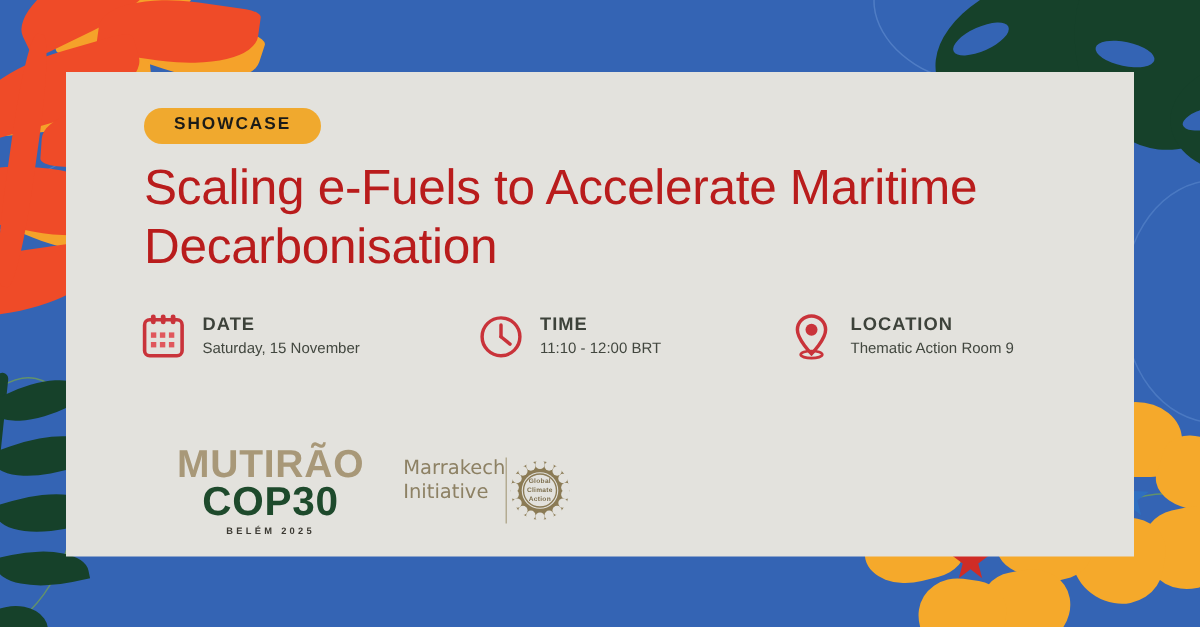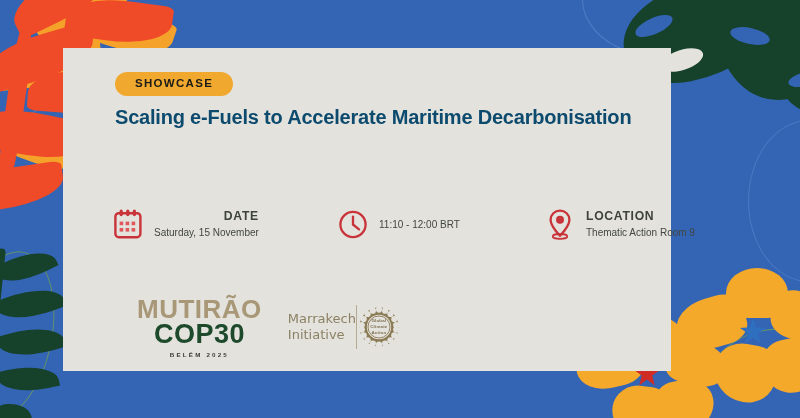--- a/index.html
+++ b/index.html
@@ -27,47 +27,46 @@
   
   .leafblob{position:absolute;background:#16412a;}
 
   
   .flower{position:absolute;}
   .flower i{position:absolute;display:block;background:#f5a92b;border-radius:50%;}
   .fcenter{position:absolute;}
 
   
   .card{
-    position:absolute;left:44px;top:48px;width:608px;height:323px;
+    position:absolute;left:44px;top:48px;width:712px;height:323px;
     background:#e3e2dd;
-    margin-left:19px;
   }
 
   .badge{
     position:absolute;left:52px;top:24px;
     background:#f0a92e;color:#1b1b18;
     font-size:11.5px;font-weight:bold;letter-spacing:1.3px;
     padding:6px 20px 6px 20px;border-radius:999px;
     display:inline-block;line-height:1;
   }
 
   .title{
     position:absolute;left:52px;top:58px;width:630px;
-    color:#0c4a6e;font-size:20px;font-weight:bold;line-height:1.18;
+    color:#b91c1c;font-size:33px;font-weight:normal;line-height:1.18;
     letter-spacing:-.2px;
   }
 
   .subtitle{
     position:absolute;left:52px;top:126px;width:650px;
     color:#42473f;font-size:13.4px;line-height:1.35;
   }
 
   .metarow{position:absolute;left:50px;top:160px;width:660px;height:50px;}
   .meta{position:absolute;top:0;display:flex;align-items:center;gap:11px;}
-  .meta.m1{left:0;text-align:right;}
+  .meta.m1{left:0;}
   .meta.m2{left:225px;}
   .meta.m3{left:432px;}
   .meta .ico{width:30px;height:32px;flex:none;position:relative;}
   .meta .txt{display:flex;flex-direction:column;justify-content:center;}
   .meta .lbl{
     color:#3d423a;font-size:12.2px;font-weight:bold;letter-spacing:.7px;line-height:1.25;
   }
   .meta .val{color:#42473f;font-size:10px;line-height:1.3;margin-top:1px;}
 
   
@@ -75,21 +74,21 @@
   .cop{display:flex;flex-direction:column;align-items:center;line-height:1;}
   .cop .mut{
     font-size:26px;font-weight:bold;letter-spacing:.5px;color:#a89878;
   }
   .cop .c30{
     font-size:27px;font-weight:bold;letter-spacing:.5px;color:#1e4a2c;margin-top:-1px;
   }
   .cop .belem{
     font-size:6.2px;font-weight:bold;letter-spacing:2.2px;color:#3c3a33;margin-top:4px;
   }
-  .mp{display:flex;align-items:center;}
+  .mp{display:flex;}
   .mp .mptxt{
     color:#8d8164;font-size:13px;line-height:1.25;font-family:"DejaVu Sans",sans-serif;
   }
   .mp .divider{width:1px;height:44px;background:#b4ab92;}
   .seal{width:44px;height:44px;position:relative;}
   .seal .sealtxt{
     position:absolute;inset:0;display:flex;flex-direction:column;
     align-items:center;justify-content:center;
     font-size:4.4px;font-weight:bold;color:#7d6f4e;line-height:1.45;letter-spacing:.2px;
   }
@@ -195,20 +194,21 @@
 
       <div class="meta m2">
         <div class="ico">
           <svg viewBox="0 0 30 32" width="30" height="32" aria-hidden="true">
             <circle cx="15" cy="16.5" r="12.6" fill="none" stroke="#c9333a" stroke-width="2.3"></circle>
             <line x1="15" y1="16.5" x2="15" y2="8.6" stroke="#c9333a" stroke-width="2.3" stroke-linecap="round"></line>
             <line x1="15" y1="16.5" x2="21" y2="21.4" stroke="#c9333a" stroke-width="2.3" stroke-linecap="round"></line>
           </svg>
         </div>
         <div class="txt">
+          <div class="lbl">TIME</div>
           <div class="val">11:10 - 12:00 BRT</div>
         </div>
       </div>
 
       <div class="meta m3">
         <div class="ico">
           <svg viewBox="0 0 30 32" width="30" height="32" aria-hidden="true">
             <path d="M15 2.6c-5.2 0-9.4 4.1-9.4 9.2 0 6.6 9.4 16 9.4 16s9.4-9.4 9.4-16c0-5.1-4.2-9.2-9.4-9.2z" fill="none" stroke="#c9333a" stroke-width="2.3"></path>
             <circle cx="15" cy="11.8" r="4" fill="#c9333a"></circle>
             <ellipse cx="15" cy="28.4" rx="7.2" ry="2.4" fill="none" stroke="#c9333a" stroke-width="1.8"></ellipse>

